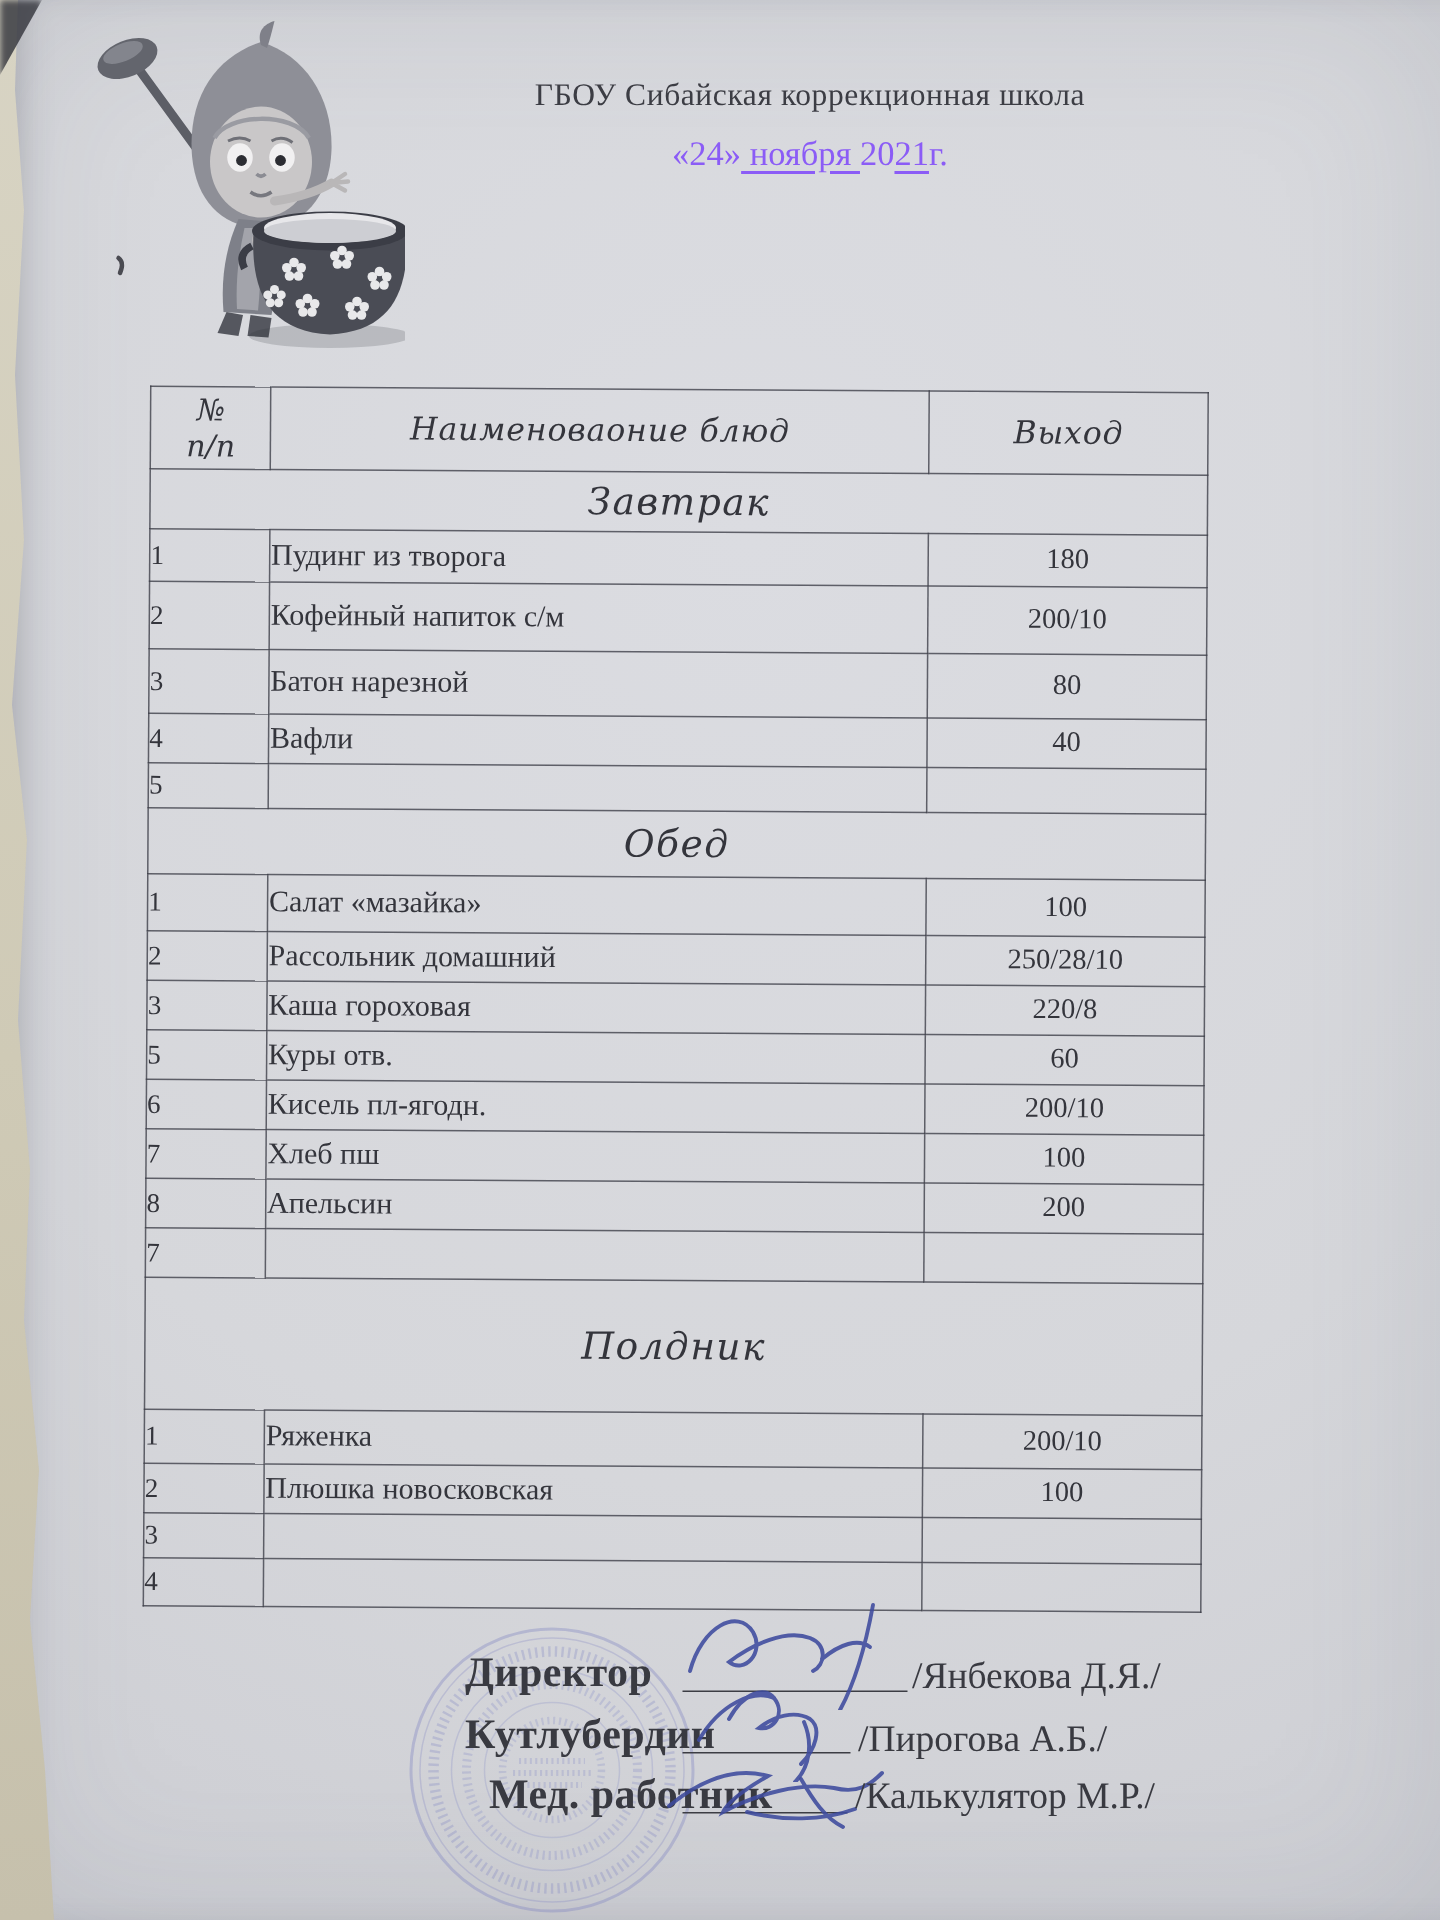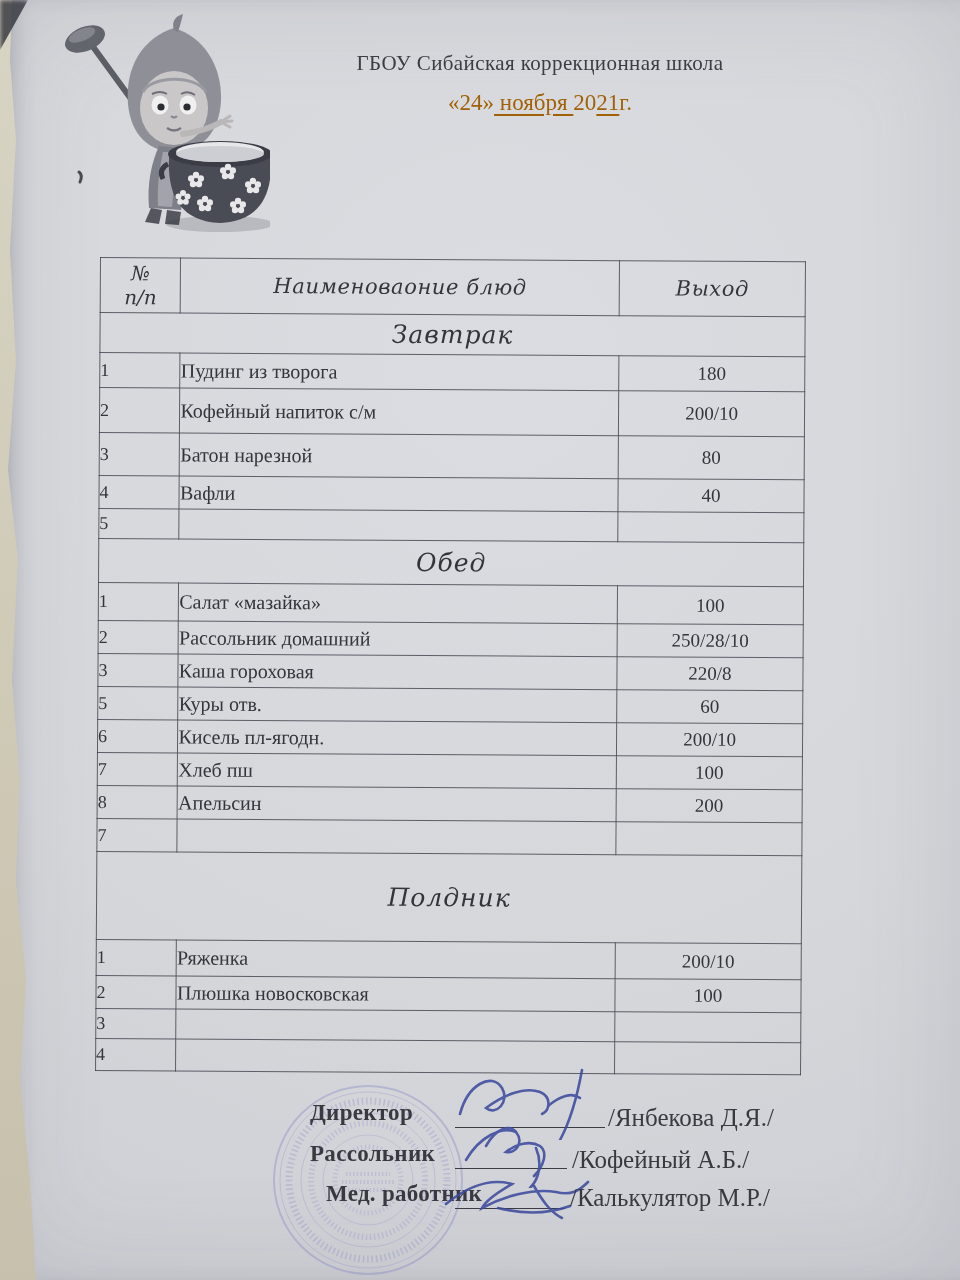--- a/index.html
+++ b/index.html
@@ -23,21 +23,21 @@
     position:absolute;left:0;top:0;width:28px;height:50px;
     background:#3a3b42;clip-path:polygon(0 0,100% 0,0 100%);
     filter:blur(2px);opacity:.85;
   }
   .header-block{position:absolute;left:120px;top:48px;width:840px;text-align:center;color:#3c3d44;}
   .school-line{font-size:21px;letter-spacing:.4px;line-height:30px;}
   .menu-title{
     margin-top:22px;font-family:"DejaVu Serif", serif;font-style:italic;
     font-size:60px;font-weight:500;letter-spacing:2px;color:#3a3b42;
   }
-  .menu-date{margin-top:12px;font-size:23px;color:#a16207;}
+  .menu-date{margin-top:12px;font-size:23px;color:#8b5cf6;}
   .menu-date .u{text-decoration:underline;text-underline-offset:4px;}
   
   .masha{position:absolute;left:55px;top:12px;width:215px;height:225px;}
   
   table.menu{
     position:absolute;left:100px;top:257px;width:706px;
     border-collapse:collapse;color:#34353c;
     transform:rotate(0.35deg);transform-origin:left top;
   }
   table.menu td,table.menu th{border:1px solid rgba(62,64,74,0.8);padding:0;vertical-align:middle;}
@@ -50,21 +50,21 @@
     text-align:center;font-family:"DejaVu Serif", serif;font-style:italic;font-weight:500;
     font-size:25px;letter-spacing:1px;
   }
   tr.sec-b{height:40px;} tr.sec-l{height:44px;} tr.sec-p{height:88px;}
   tr.h45{height:45px;} tr.h43{height:43px;} tr.h38{height:38px;} tr.h36{height:36px;}
   tr.h35{height:35px;} tr.h33{height:33px;} tr.h32{height:32px;} tr.h30{height:30px;}
   td.c-num{text-align:left;padding-left:9px;font-size:18px;}
   td.c-dish{text-align:left;padding-left:13px;font-size:20px;}
   td.c-out{text-align:center;font-size:19px;}
   
-  .sig-label{position:absolute;font-weight:bold;font-size:23px;color:#393a41;letter-spacing:.3px;}
+  .sig-label{position:absolute;font-weight:bold;font-size:28px;color:#393a41;letter-spacing:.3px;}
   .sig-line{position:absolute;border-bottom:1.6px solid #3c3d44;height:1px;}
   .sig-name{position:absolute;font-size:25px;color:#393a41;}
   .sig-scribble{position:absolute;}
   .stamp{position:absolute;left:268px;top:1080px;width:200px;height:200px;opacity:.85;}
 </style>
 </head>
 <body>
 
 <div class="photo">
   <div class="paper"></div>
@@ -296,30 +296,30 @@
     <div class="sig-line" style="left:455px;top:1126px;width:150px;"></div>
     <svg class="sig-scribble" style="left:448px;top:1062px;" width="175" height="78" viewBox="0 0 175 78" aria-hidden="true">
       <g fill="none" stroke="#3e4b9e" stroke-width="2.6" stroke-linecap="round" opacity="0.88">
         <path d="M12 52 C 20 22, 44 10, 54 26 C 62 40, 48 54, 38 46 C 54 34, 76 24, 92 30 C 104 35, 102 48, 94 52"></path>
         <path d="M100 44 C 112 34, 124 30, 132 36"></path>
         <path d="M134 8 C 130 30, 124 56, 112 78"></path>
       </g>
     </svg>
     <div class="sig-name" style="left:608px;top:1104px;">/Янбекова Д.Я./</div>
 
-    <div class="sig-label" style="left:310px;top:1141px;">Рассольник</div>
+    <div class="sig-label" style="left:310px;top:1141px;">Кутлубердин</div>
     <div class="sig-line" style="left:455px;top:1167px;width:112px;"></div>
     <svg class="sig-scribble" style="left:450px;top:1114px;" width="150" height="74" viewBox="0 0 150 74" aria-hidden="true">
       <g fill="none" stroke="#3e4b9e" stroke-width="2.6" stroke-linecap="round" opacity="0.88">
         <path d="M16 46 C 30 22, 52 12, 66 18"></path>
         <path d="M36 32 C 46 14, 60 10, 66 18 C 74 28, 66 40, 56 38 C 66 30, 80 26, 90 32 C 98 38, 94 52, 84 62"></path>
         <path d="M86 34 C 92 48, 90 64, 80 74"></path>
       </g>
     </svg>
-    <div class="sig-name" style="left:572px;top:1146px;">/Кофейный А.Б./</div>
+    <div class="sig-name" style="left:572px;top:1146px;">/Пирогова А.Б./</div>
 
     <div class="sig-label" style="left:326px;top:1181px;">Мед. работник</div>
     <div class="sig-line" style="left:455px;top:1207px;width:110px;"></div>
     <svg class="sig-scribble" style="left:436px;top:1156px;" width="190" height="70" viewBox="0 0 190 70" aria-hidden="true">
       <g fill="none" stroke="#3e4b9e" stroke-width="2.6" stroke-linecap="round" opacity="0.88">
         <path d="M10 48 C 32 30, 54 22, 76 28 C 62 36, 50 44, 46 52 C 68 40, 98 32, 120 36 C 136 40, 144 34, 152 26"></path>
         <path d="M98 30 C 106 44, 114 56, 126 62"></path>
         <path d="M62 52 C 86 58, 112 58, 134 50"></path>
       </g>
     </svg>

